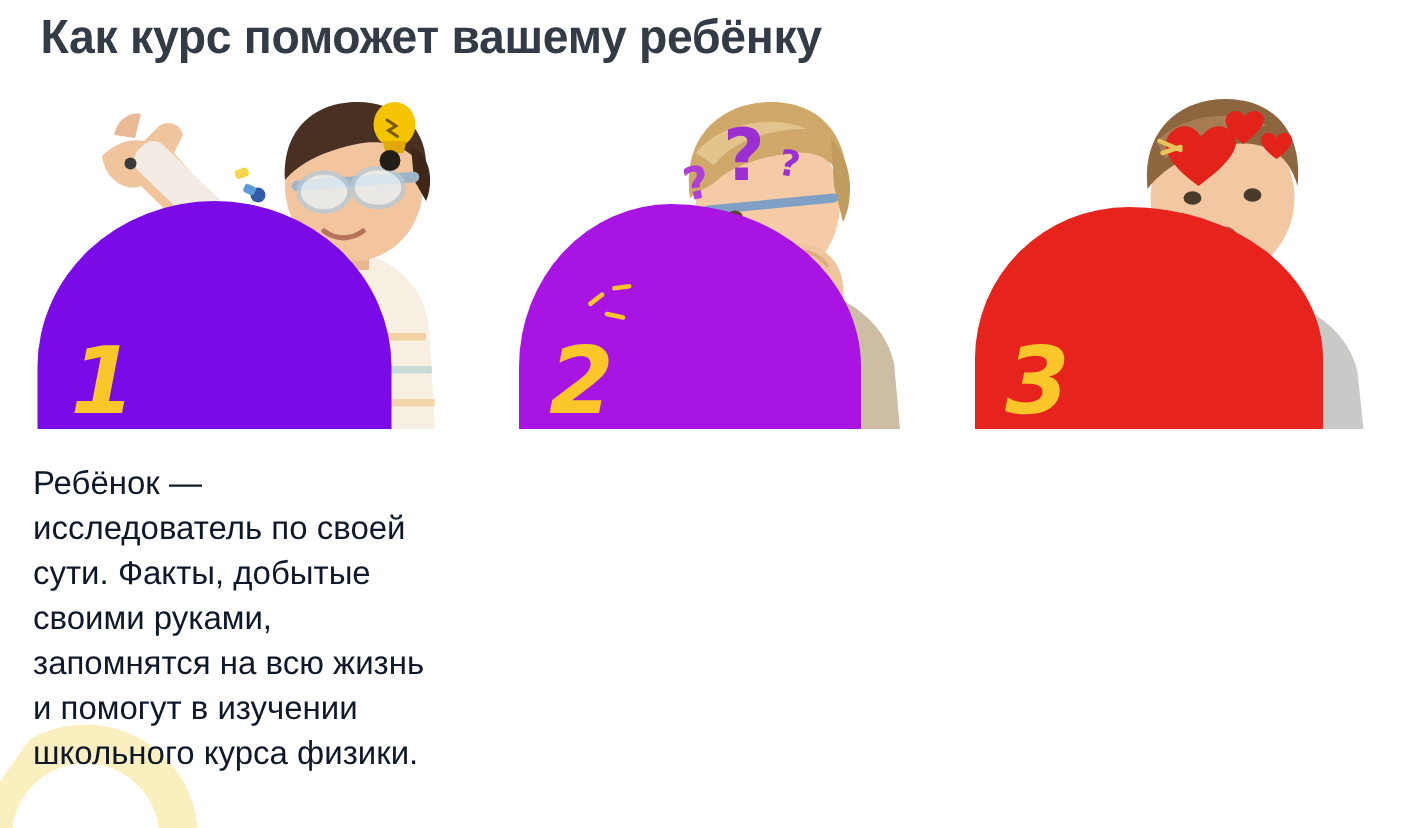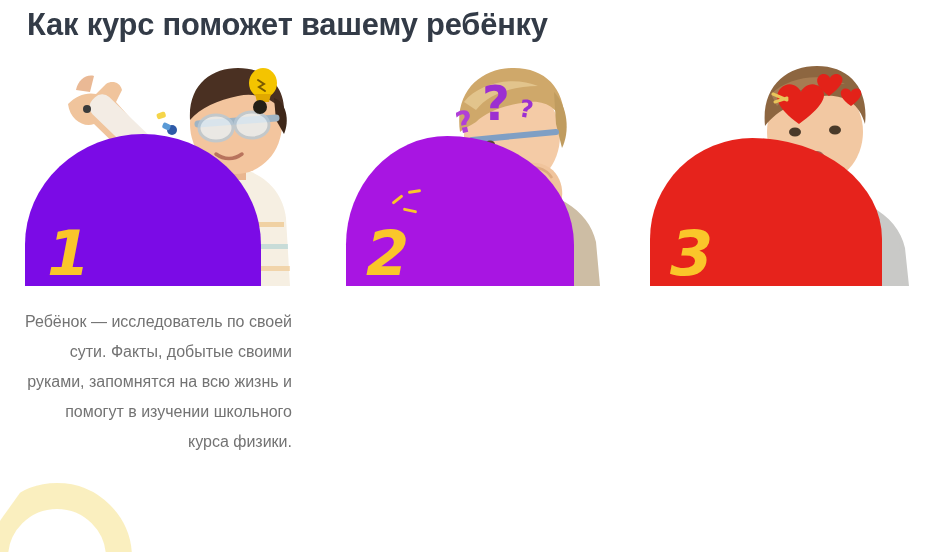--- a/index.html
+++ b/index.html
@@ -138,26 +138,25 @@
   }
   .kid svg { display: block; }
 
   
   .doodle { position: absolute; }
 
   
   .card-text {
     margin: 0;
     padding-top: 21px;
-    font-size: 16px;
+    font-size: 22px;
     line-height: 30px;
-    color: #737373;
+    color: #0f172a;
     width: 270px;
     font-family: "Liberation Sans", "DejaVu Sans", sans-serif;
-    text-align: right;
   }
   .card.c3 .card-text { width: 272px; }
 </style>
 </head>
 <body>
 
 <div id="deco-crescent"></div>
 
 <h1 id="page-title">Как курс поможет вашему ребёнку</h1>
 

